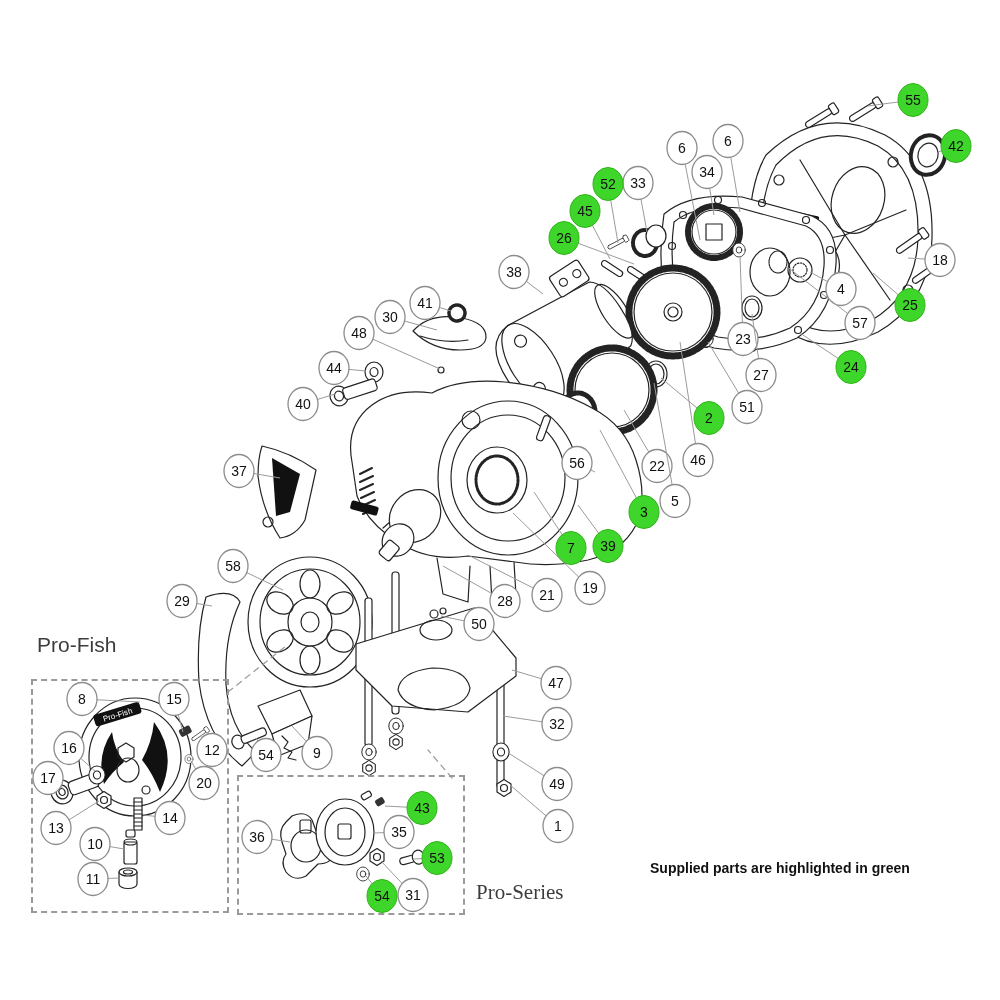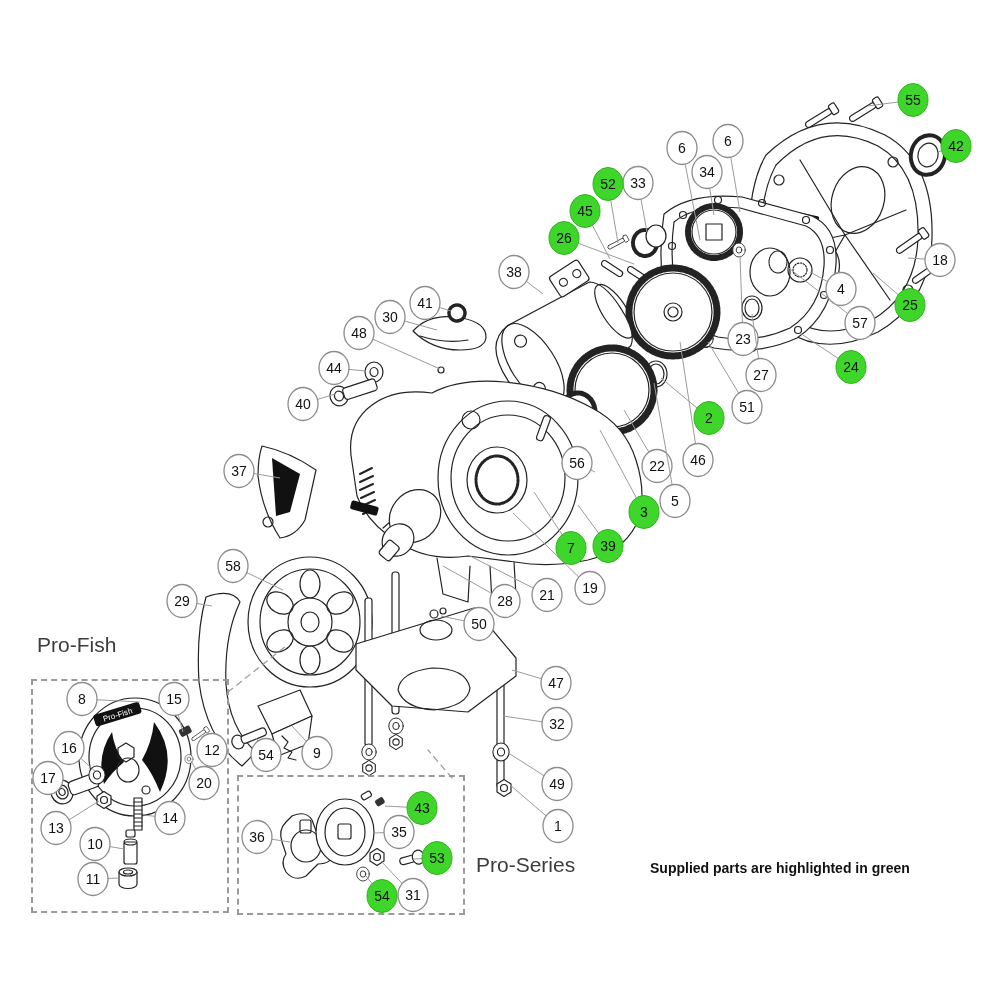--- a/index.html
+++ b/index.html
@@ -4,21 +4,21 @@
 <style>
   html,body{margin:0;padding:0;background:#ffffff;}
   .stage{position:relative;width:1000px;height:1000px;background:#ffffff;overflow:hidden;
          font-family:"Liberation Sans",sans-serif;}
   svg.layer{position:absolute;left:0;top:0;width:1000px;height:1000px;}
   .dashed-box{position:absolute;border:2px dashed #9a9a9a;}
   #profish-box{left:31px;top:679px;width:194px;height:230px;}
   #proseries-box{left:237px;top:775px;width:224px;height:136px;}
   .series-label{position:absolute;color:#3c3c3c;font-size:21px;font-weight:400;}
   #profish-label{left:37px;top:633px;}
-  #proseries-label{left:476px;top:853px;}
+  #proseries-label{left:476px;top:880px;font-family:Liberation Serif, serif;}
   #note{position:absolute;left:650px;top:860px;width:300px;font-size:14px;
         font-weight:bold;color:#111;}
   #callout-layer text{font-family:"Liberation Sans","DejaVu Sans",sans-serif;}
 </style>
 </head>
 <body>
 
 <div class="stage">
 
   <svg class="layer" id="artwork" viewBox="0 0 1000 1000">

